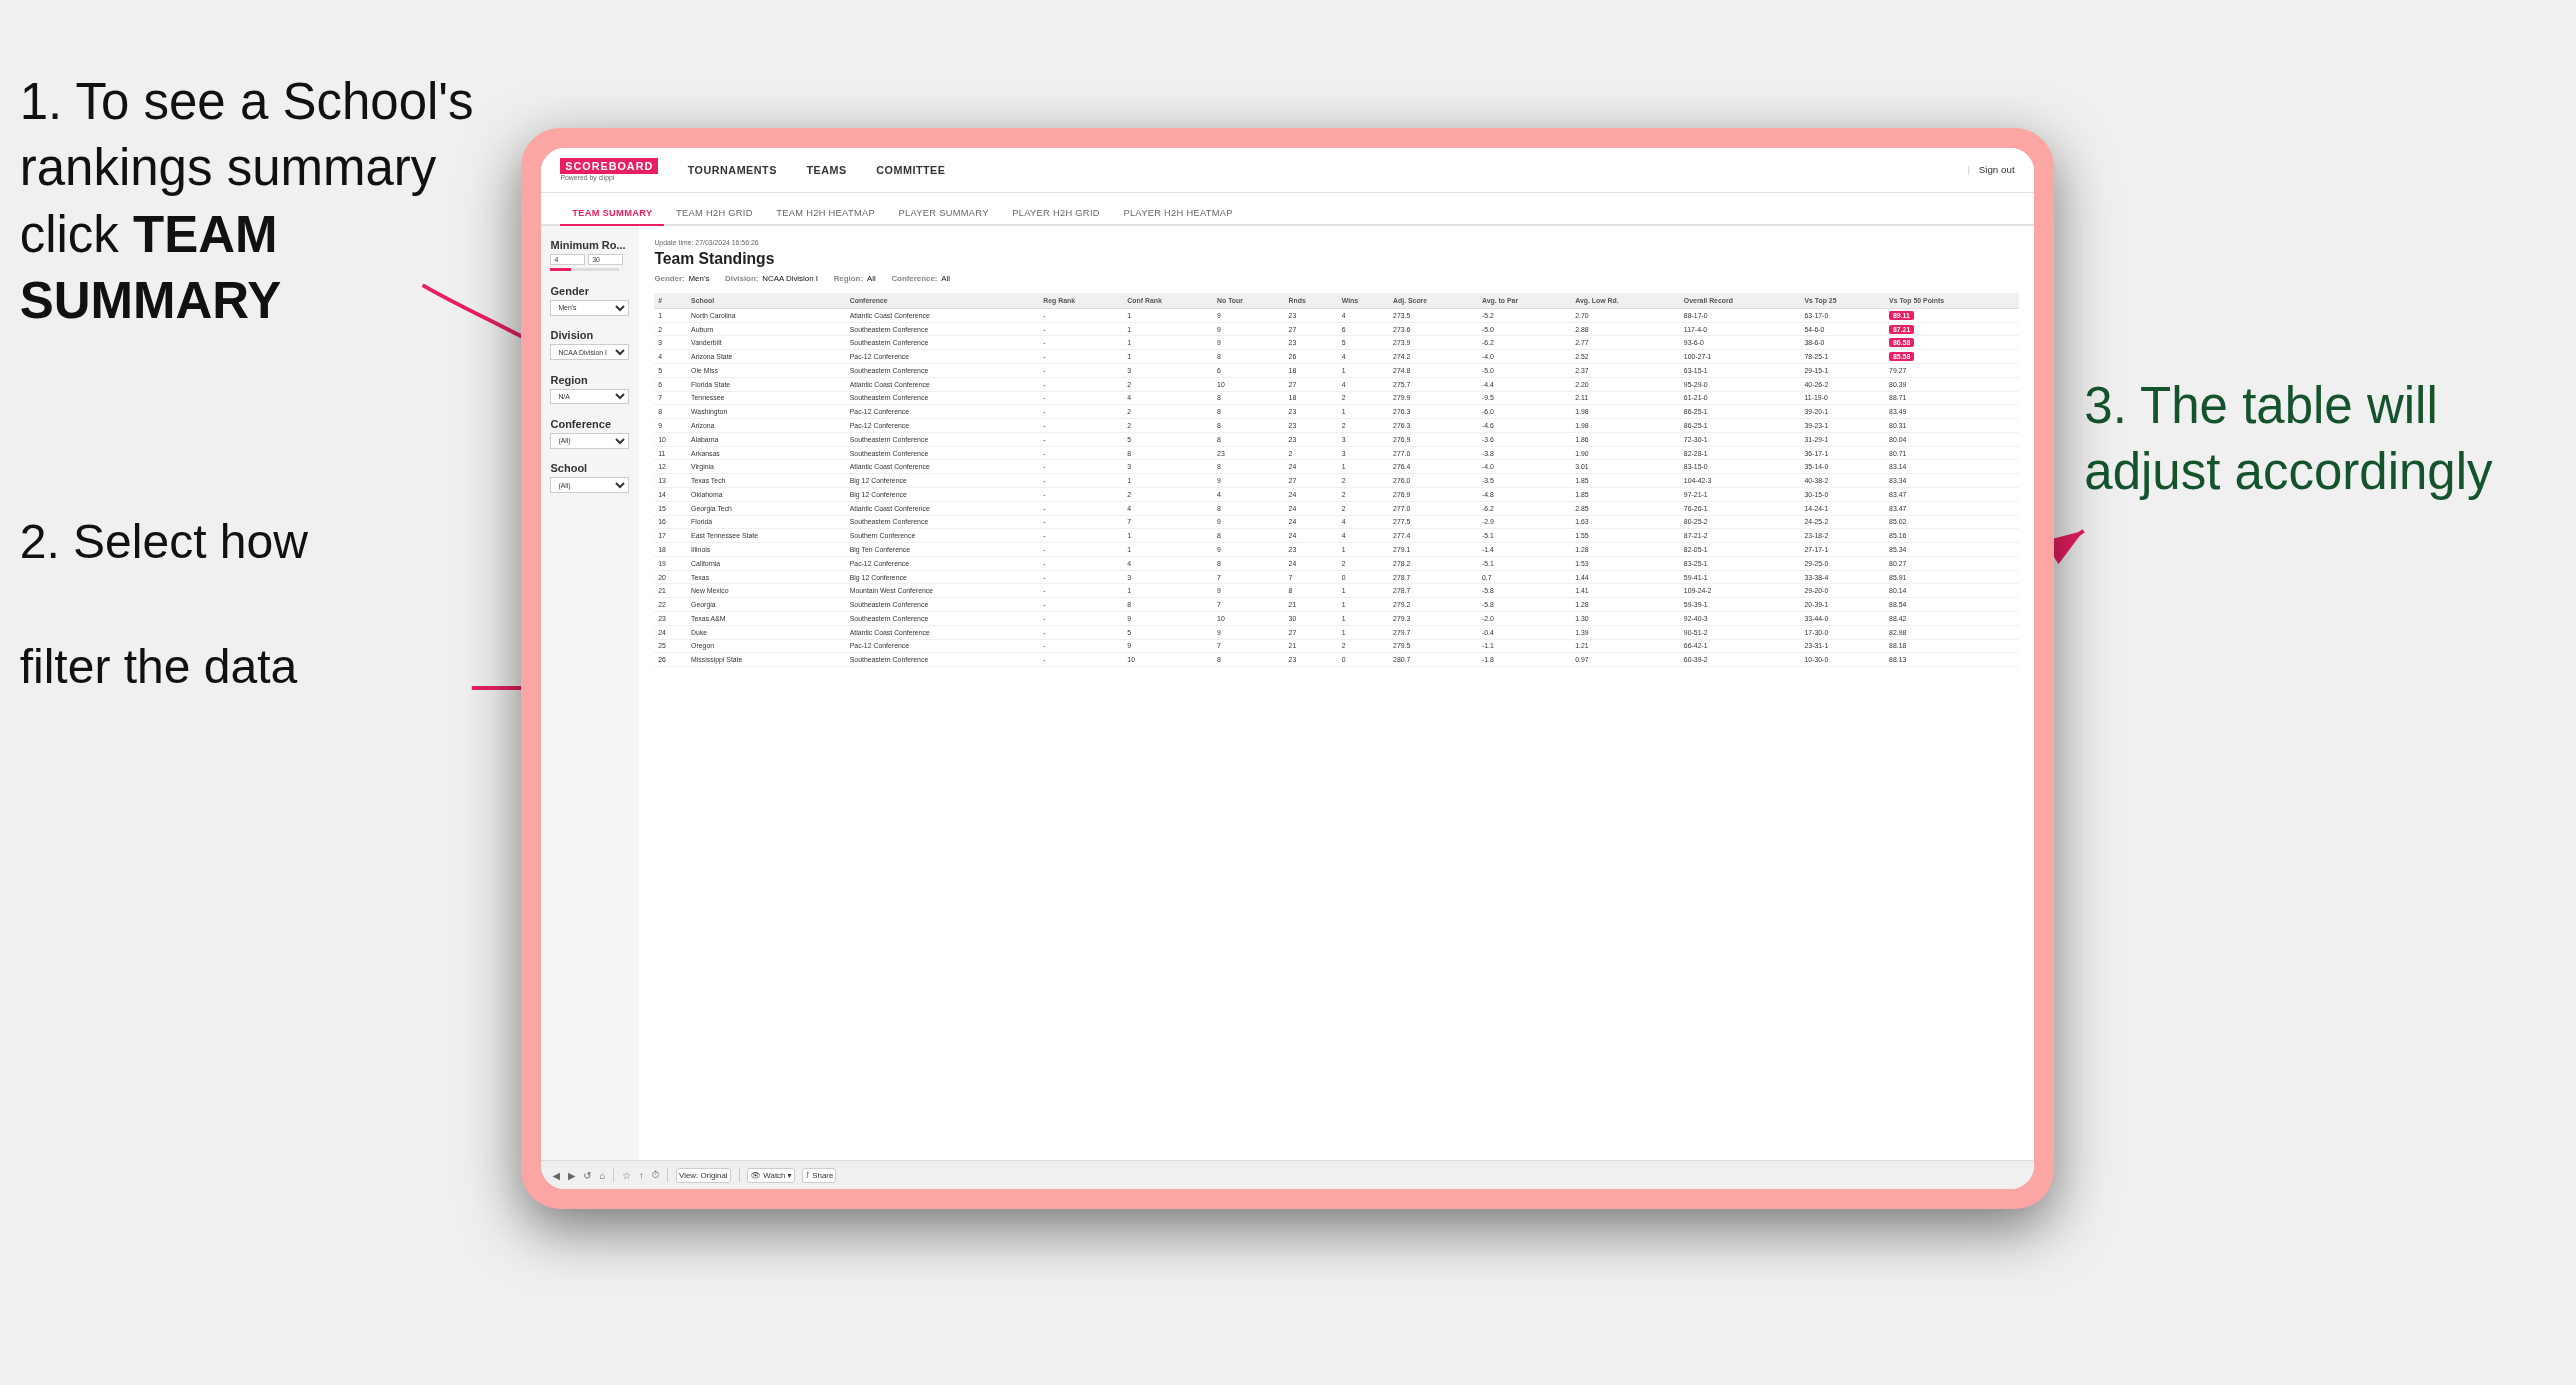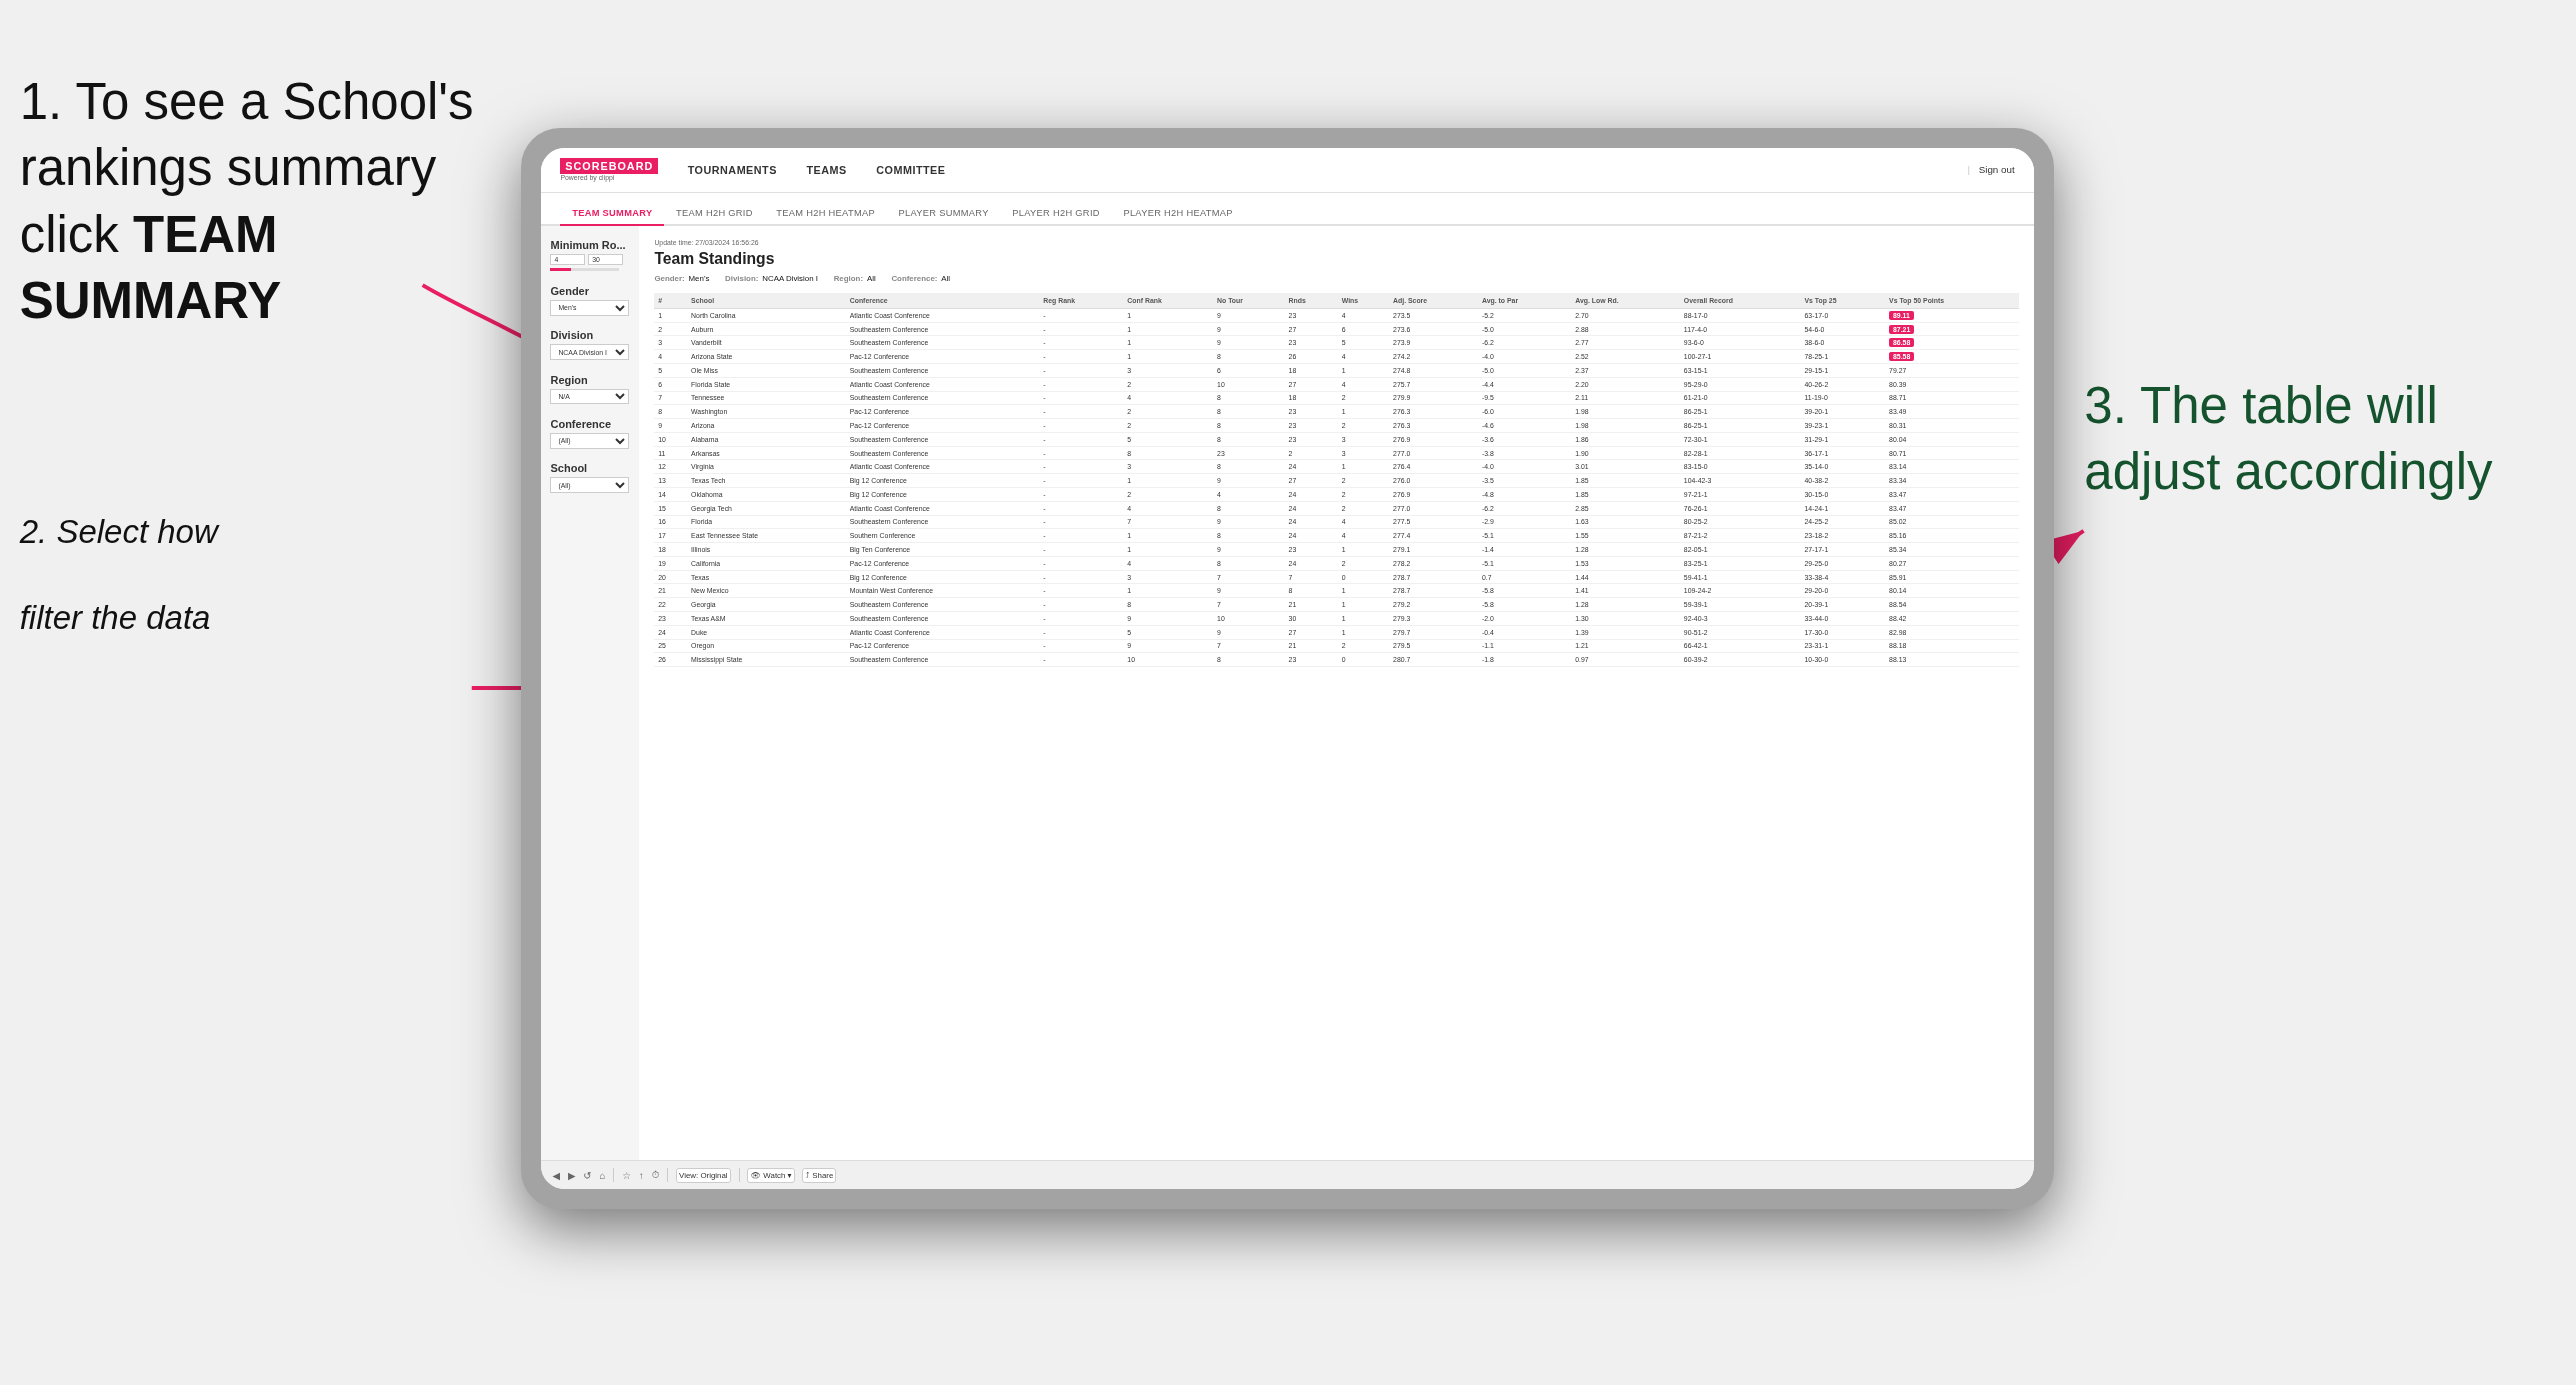--- a/index.html
+++ b/index.html
@@ -23,45 +23,44 @@
       width: 472px;
       margin-top: 30px;
     }
     .instruction-1 strong {
       font-weight: 900;
     }
     .instruction-2 {
       position: absolute;
       top: 511px;
       left: 19.7px;
-      font-size: 33px;
+      font-size: 48px;
       line-height: 1.3;
       color: #111;
       width: 472px;
-      font-style: italic;
     }
     .instruction-3 {
       position: absolute;
       top: 373px;
       right: 19.7px;
       font-size: 51px;
       line-height: 1.3;
       color: #14532d;
       width: 472px;
       text-align: left;
     }
 
     
     .tablet {
       position: absolute;
       top: 128px;
       left: 521px;
       width: 1533px;
       height: 1081px;
-      background: #a3a3a3;
+      background: #fca5a5;
       border-radius: 39px;
       box-shadow: 0 19.7px 59px rgba(0,0,0,0.5);
       padding: 19.7px;
     }
 
     .tablet-screen {
       width: 100%;
       height: 100%;
       background: #fff;
       border-radius: 23.6px;

